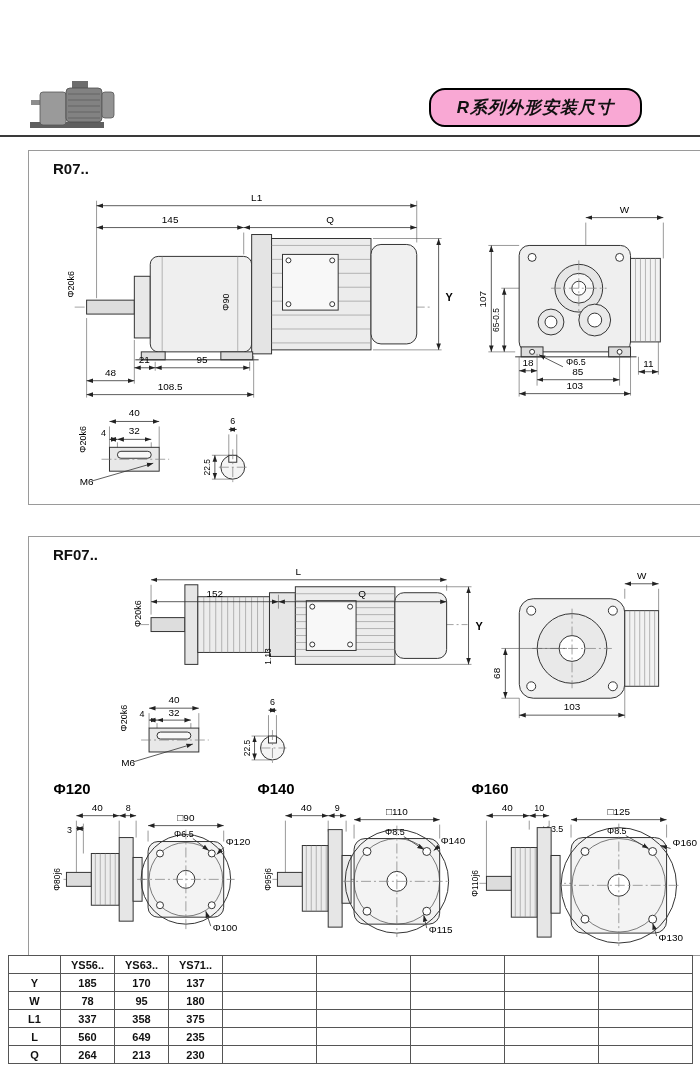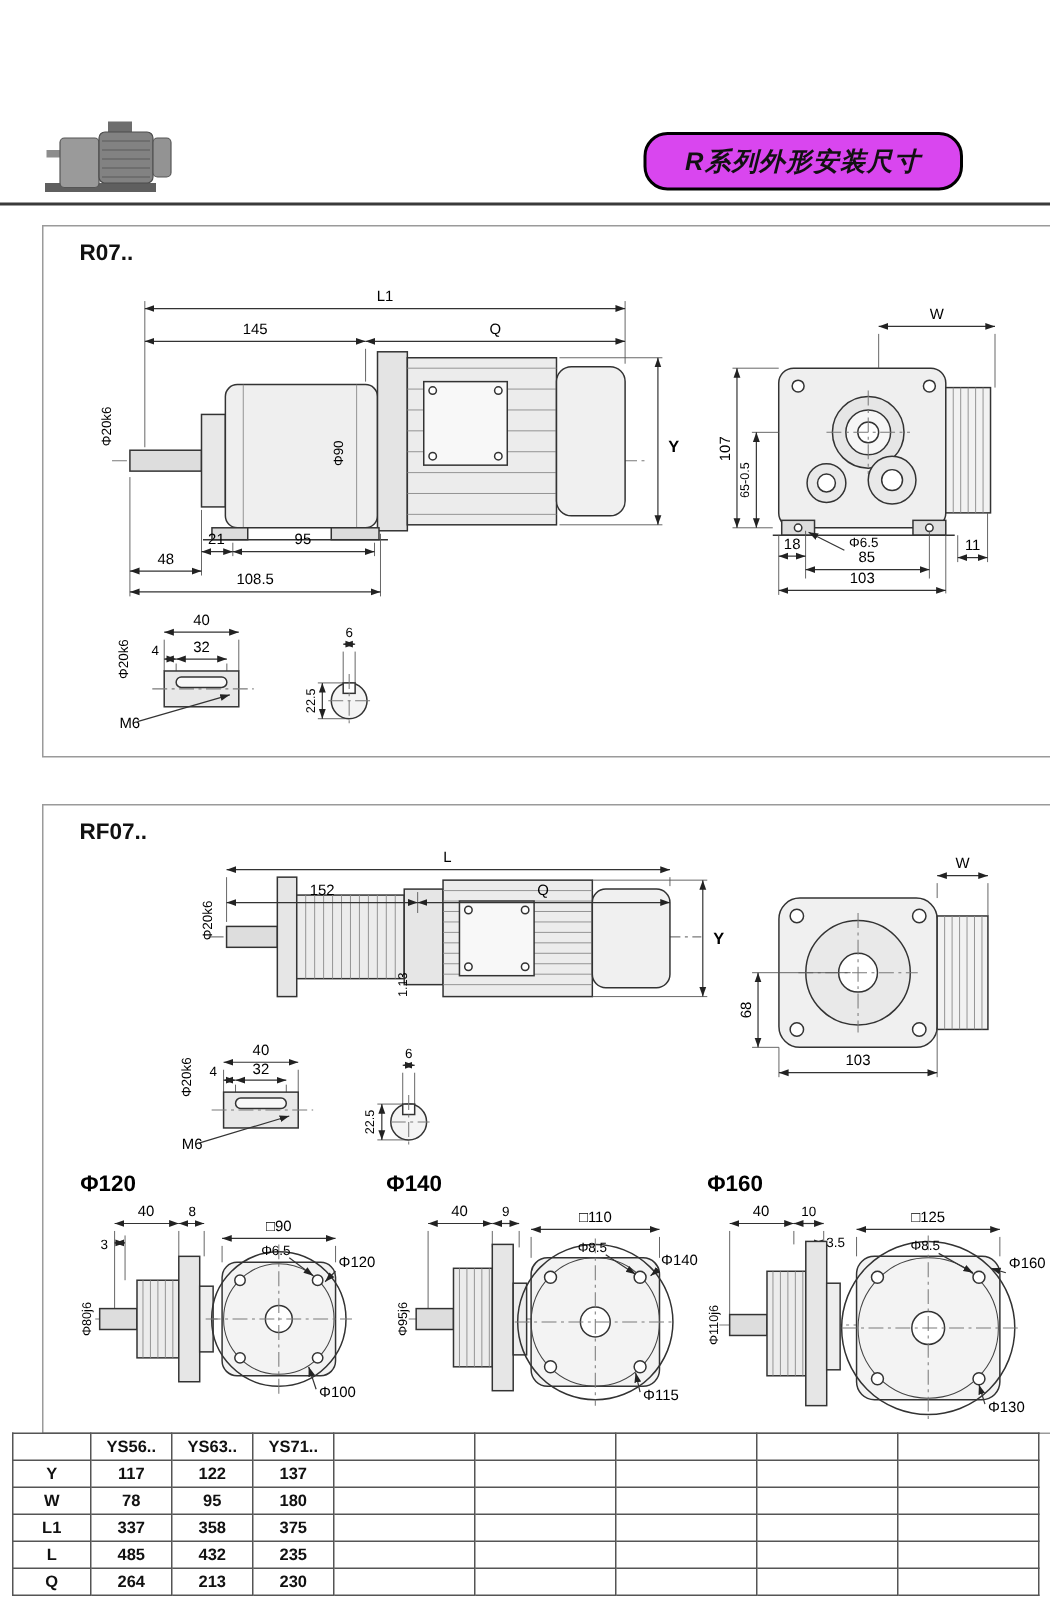--- a/index.html
+++ b/index.html
@@ -2,21 +2,21 @@
 <html><head>
 <meta charset="utf-8">
 <style>
   * { margin:0; padding:0; box-sizing:border-box; }
   html,body { width:700px; height:1068px; background:#fff; font-family:"Liberation Sans",sans-serif; color:#111; }
   body { position:relative; overflow:hidden; }
 
   .header { position:absolute; top:0; left:0; width:700px; height:137px; border-bottom:2px solid #3a3a3a; }
   .thumb { position:absolute; left:28px; top:76px; }
   .title-box { position:absolute; right:58px; top:88px; border:2px solid #000; border-radius:16px;
-               padding:6px 26px; font-size:17px; font-weight:bold; font-style:italic; letter-spacing:1px; background:#d946ef; }
+               padding:6px 26px; font-size:17px; font-weight:bold; font-style:italic; letter-spacing:1px; background:#f9a8d4; }
 
   .panel { position:absolute; left:8px; width:684px; border:1px solid #9a9a9a; background:#fff;margin-left:20px; }
   #panel-r07 { top:150px; height:355px; }
   #panel-rf07 { top:536px; height:420px; }
   .sec-label { position:absolute; left:24px; top:9px; font-size:15px; font-weight:bold; z-index:2; }
   .draw { position:absolute; left:0; top:0; }
 
   svg text { font-family:"Liberation Sans",sans-serif; fill:#000; }
   .dt  { font-size:10px; text-anchor:middle; }
   .dt9 { font-size:9px;  text-anchor:middle; }
@@ -445,22 +445,22 @@
         <th></th>
         <th></th>
         <th></th>
         <th></th>
         <th></th>
       </tr>
     </thead>
     <tbody>
       <tr>
         <td>Y</td>
-        <td>117</td>
-        <td>122</td>
+        <td>185</td>
+        <td>170</td>
         <td>137</td>
         <td></td>
           <td></td>
         <td></td>
           <td></td>
         <td></td>
       </tr>
       <tr>
         <td>W</td>
         <td>78</td>
@@ -478,22 +478,22 @@
         <td>358</td>
         <td>375</td>
         <td></td>
           <td></td>
         <td></td>
           <td></td>
         <td></td>
       </tr>
       <tr>
         <td>L</td>
-        <td>485</td>
-        <td>432</td>
+        <td>560</td>
+        <td>649</td>
         <td>235</td>
         <td></td>
           <td></td>
         <td></td>
           <td></td>
         <td></td>
       </tr>
       <tr>
         <td>Q</td>
         <td>264</td>

